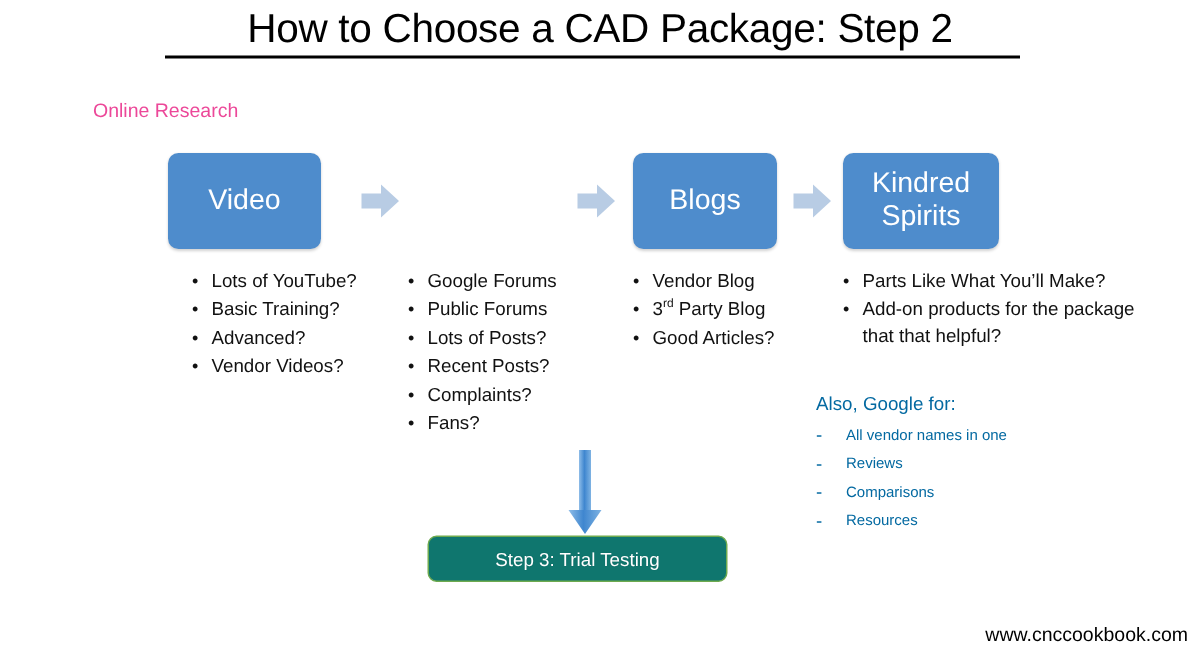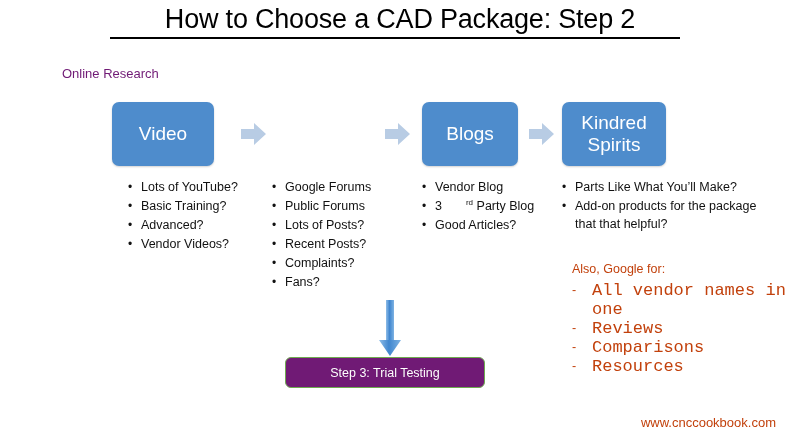--- a/index.html
+++ b/index.html
@@ -40,21 +40,21 @@
     height: 2px;
     background: #000;
   }
 
   
   .section-label {
     position: absolute;
     left: 62px;
     top: 66px;
     font-size: 13px;
-    color: #701a75;
+    color: #ec4899;
     white-space: nowrap;
   }
 
   
   .pbox {
     position: absolute;
     top: 102px;
     height: 64px;
     background: #4e8ccc;
     border-radius: 7px;
@@ -113,87 +113,85 @@
   .bullet-text {
     flex: 1 1 auto;
     font-size: 12.5px;
     line-height: 18px;
     white-space: pre-wrap;
   }
   .bullet-text sup {
     font-size: 8px;
     vertical-align: super;
     line-height: 0;
-    margin-left: 24px;
   }
 
   
   .google-block {
     position: absolute;
-    left: 572px;
+    left: 544px;
     top: 260px;
     width: 215px;
     font-size: 12.5px;
     line-height: 19px;
-    color: #c2410c;
+    color: #0369a1;
   }
   .google-title { margin-bottom: 2px; }
   .dash-row {
     display: flex;
     align-items: flex-start;
   }
   .dash-mark {
     width: 20px;
     flex: 0 0 20px;
     font-size: 12.5px;
     line-height: 19px;
   }
   .dash-text {
     flex: 1 1 auto;
-    font-size: 17px;
+    font-size: 10px;
     line-height: 19px;
-    font-family: Liberation Mono, monospace;
   }
 
   
   .down-arrow {
     position: absolute;
     left: 372px;
     top: 300px;
     width: 36px;
     height: 58px;
   }
   .down-arrow svg { display: block; }
 
   
   .green-box {
     position: absolute;
     left: 285px;
     top: 357px;
     width: 200px;
     height: 31px;
-    background: #701a75;
+    background: #0f766e;
     border: 1.5px solid #6eaa4f;
     border-radius: 6px;
     box-sizing: border-box;
     display: flex;
     align-items: center;
     justify-content: center;
     color: #ffffff;
     font-size: 12.5px;
     text-shadow: 0 0 1px rgba(0,0,0,0.15);
   }
 
   
   .footer {
     position: absolute;
-    right: 24px;
+    right: 8px;
     bottom: 14px;
     font-size: 13px;
-    color: #c2410c;
+    color: #000000;
     white-space: nowrap;
   }
 </style>
 </head>
 <body>
 
 <div id="slide">
 
   <div class="title">How to Choose a CAD Package: Step 2</div>
   <div class="title-underline"></div>

